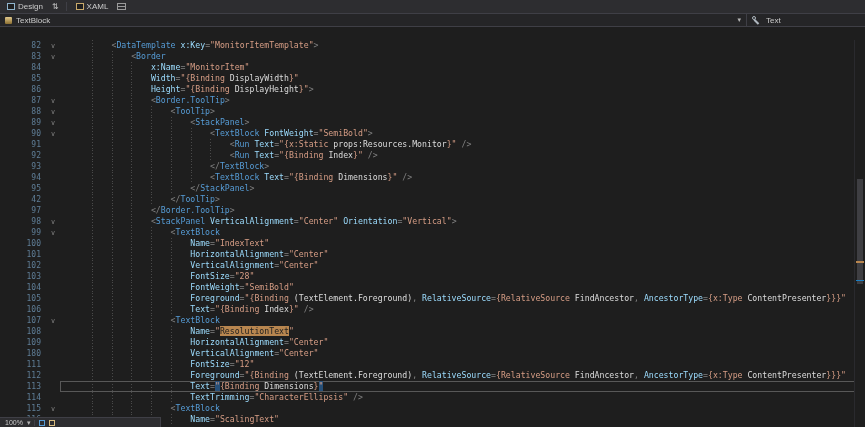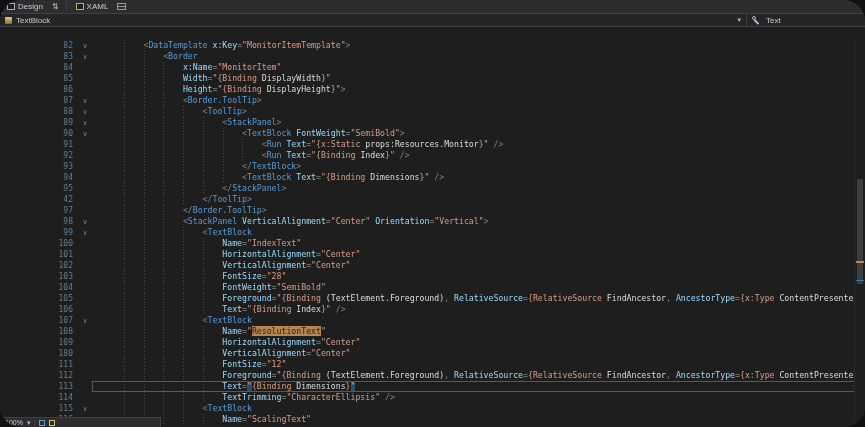--- a/index.html
+++ b/index.html
@@ -1,17 +1,17 @@
 <!DOCTYPE html>
 <html style="--editor_bg: #1e1e1e; --bar_bg: #2d2d30; --bar_bg2: #252527; --border: #3f3f46; --text_ui: #cccccc; --line_number: #5f7e97; --delimiter: #808080; --element: #569cd6; --attribute: #9cdcfe; --string: #d69d85; --param: #dcdcdc; --fold: #7f7f7f; --guide: #4a4a4a; --selection: #264f78; --highlight_bg: #b8864f; --highlight_text: #1e1e1e; --current_line_border: #585858; --live_icon: #c4314b; --accent_blue: #569cd6; --accent_gold: #d7ba7d;"><head>
 <meta charset="utf-8">
 <style>
   html,body{margin:0;padding:0;background:#111;}
   .window{position:relative;width:865px;height:427px;overflow:hidden;
-    background:var(--editor_bg);font-family:"Liberation Sans",sans-serif;color:var(--text_ui);border-radius:21px;}
+    background:var(--editor_bg);font-family:"Liberation Sans",sans-serif;color:var(--text_ui);}
 
   
   .topbar{height:13px;background:var(--bar_bg);border-bottom:1px solid var(--border);
     display:flex;align-items:center;gap:7px;padding:0 5px;font-size:8px;}
   .tab{display:flex;align-items:center;gap:3px;padding:0 2px;}
   .mini-doc{width:8px;height:7px;border:1px solid #8fb4cc;box-sizing:border-box;background:#1e1e1e;}
   .mini-doc.gold{border-color:#c9a96a;}
   .swap{font-size:8px;color:#c8c8c8;line-height:9px;}
   .vsep{width:1px;height:9px;background:var(--border);}
   .split-ic{width:9px;height:7px;border:1px solid #9a9a9a;box-sizing:border-box;position:relative;}
@@ -28,21 +28,21 @@
   .wrench{position:relative;width:9px;height:9px;flex:none;}
   .wrench:before{content:"";position:absolute;left:0;top:0;width:4px;height:4px;border:1px solid #aeb6be;border-radius:50%;box-sizing:border-box;}
   .wrench:after{content:"";position:absolute;left:3px;top:3px;width:6px;height:2px;background:#aeb6be;transform:rotate(45deg);transform-origin:0 0;}
 
   
   .livebar{height:13px;background:var(--bar_bg);border-bottom:1px solid var(--border);
     display:flex;align-items:center;gap:4px;padding:0 5px;font-size:8px;color:#c8c8c8;}
   .live-icon{width:7px;height:7px;border-radius:1px;background:var(--live_icon);}
 
   
-  .editor{position:absolute;top:40px;left:0;right:0;bottom:0;background:var(--editor_bg);padding-left:32px;}
+  .editor{position:absolute;top:40px;left:0;right:0;bottom:0;background:var(--editor_bg);}
   .line{display:flex;height:11px;}
   .gl{width:14px;flex:none;}
   .num{width:32px;flex:none;text-align:right;padding-right:5px;box-sizing:border-box;
     color:var(--line_number);font:8px "DejaVu Sans Mono",monospace;line-height:11px;}
   .fold{width:14px;flex:none;text-align:center;color:var(--fold);font-size:7px;line-height:11px;}
   .codeln{flex:1;white-space:pre;font:8.2px "DejaVu Sans Mono",monospace;line-height:11px;
     padding-left:12px;box-sizing:border-box;overflow:hidden;}
   .line.current .codeln{box-shadow:inset 0 0 0 1px var(--current_line_border);}
 
   .tk-p{color:#d4d4d4}

